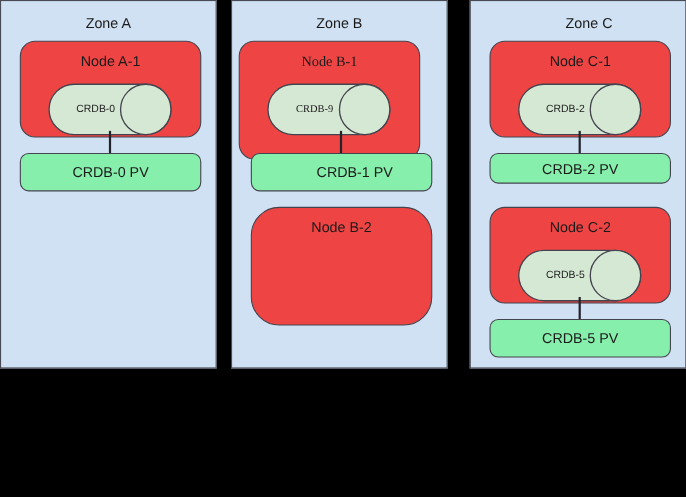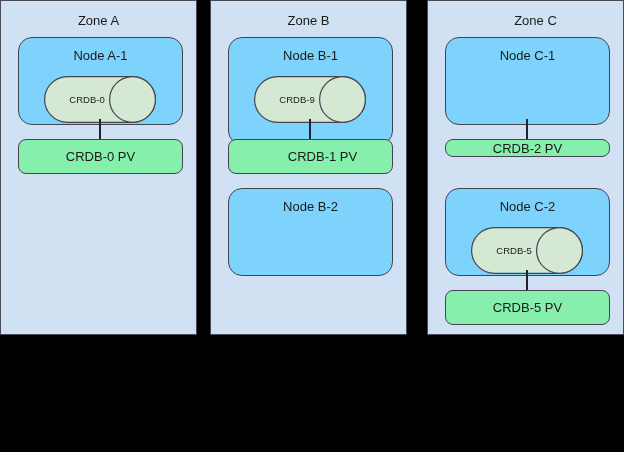--- a/index.html
+++ b/index.html
@@ -31,21 +31,21 @@
     position: absolute;
     left: 0;
     right: 0;
     text-align: center;
     font-size: 13px;
     color: #1a1a1a;
     line-height: 16px;
   }
   .node {
     position: absolute;
-    background: #7dd3fc;
+    background: #ef4444;
     border: 1px solid #44444f;
     border-radius: 14px;
     box-sizing: border-box;
   }
   .node-title {
     position: absolute;
     left: 0;
     right: 0;
     text-align: center;
     font-size: 13px;
@@ -115,54 +115,61 @@
     <div class="connector" style="left:98px; top:118px; height:21px;"></div>
 
     <div class="pv" style="left:17px; top:138px; width:165px; height:35px;">
       <span>CRDB-0 PV</span>
     </div>
   </div>
 
   <div class="zone" style="left:210px; top:0px; width:197px; height:335px;">
     <div class="zone-title" style="top:12px;">Zone B</div>
 
-    <div class="node" style="left:17px; top:36px; width:165px; height:108px;">
+    <div class="node" style="left:6px; top:36px; width:165px; height:108px;font-family:Liberation Serif, serif;">
       <div class="node-title" style="top:10px;">Node B-1</div>
 
       <div class="db" style="left:25px; top:38px; width:112px; height:47px;">
         <svg width="112" height="47" viewBox="0 0 112 47" aria-hidden="true">
           <path d="M 23.5 0.6 L 88.5 0.6 A 22.9 22.9 0 0 1 88.5 46.4 L 23.5 46.4 A 22.9 22.9 0 0 1 23.5 0.6 Z" fill="#d5e8d4" stroke="#44444f" stroke-width="1.2"></path>
           <ellipse cx="88.5" cy="23.5" rx="22.9" ry="22.9" fill="#d5e8d4" stroke="#44444f" stroke-width="1.2"></ellipse>
         </svg>
         <div class="db-label">CRDB-9</div>
       </div>
     </div>
 
     <div class="connector" style="left:98px; top:118px; height:21px;"></div>
 
     <div class="pv" style="left:17px; top:138px; width:165px; height:35px;padding-left:24px;">
       <span>CRDB-1 PV</span>
     </div>
 
-    <div class="node" style="left:17px; top:187px; width:165px; height:88px;">
+    <div class="node" style="left:17px; top:187px; width:165px; height:108px;border-radius:26px;">
       <div class="node-title" style="top:10px;">Node B-2</div>
     </div>
   </div>
 
   <div class="zone" style="left:427px; top:0px; width:197px; height:335px;">
     <div class="zone-title" style="top:12px;padding-left:20px;">Zone C</div>
 
     <div class="node" style="left:17px; top:36px; width:165px; height:88px;">
       <div class="node-title" style="top:10px;">Node C-1</div>
 
+      <div class="db" style="left:25px; top:38px; width:112px; height:47px;">
+        <svg width="112" height="47" viewBox="0 0 112 47" aria-hidden="true">
+          <path d="M 23.5 0.6 L 88.5 0.6 A 22.9 22.9 0 0 1 88.5 46.4 L 23.5 46.4 A 22.9 22.9 0 0 1 23.5 0.6 Z" fill="#d5e8d4" stroke="#44444f" stroke-width="1.2"></path>
+          <ellipse cx="88.5" cy="23.5" rx="22.9" ry="22.9" fill="#d5e8d4" stroke="#44444f" stroke-width="1.2"></ellipse>
+        </svg>
+        <div class="db-label">CRDB-2</div>
+      </div>
     </div>
 
     <div class="connector" style="left:98px; top:118px; height:21px;"></div>
 
-    <div class="pv" style="left:17px; top:138px; width:165px; height:18px;">
+    <div class="pv" style="left:17px; top:138px; width:165px; height:28px;">
       <span>CRDB-2 PV</span>
     </div>
 
     <div class="node" style="left:17px; top:187px; width:165px; height:88px;">
       <div class="node-title" style="top:10px;">Node C-2</div>
 
       <div class="db" style="left:25px; top:38px; width:112px; height:47px;">
         <svg width="112" height="47" viewBox="0 0 112 47" aria-hidden="true">
           <path d="M 23.5 0.6 L 88.5 0.6 A 22.9 22.9 0 0 1 88.5 46.4 L 23.5 46.4 A 22.9 22.9 0 0 1 23.5 0.6 Z" fill="#d5e8d4" stroke="#44444f" stroke-width="1.2"></path>
           <ellipse cx="88.5" cy="23.5" rx="22.9" ry="22.9" fill="#d5e8d4" stroke="#44444f" stroke-width="1.2"></ellipse>

